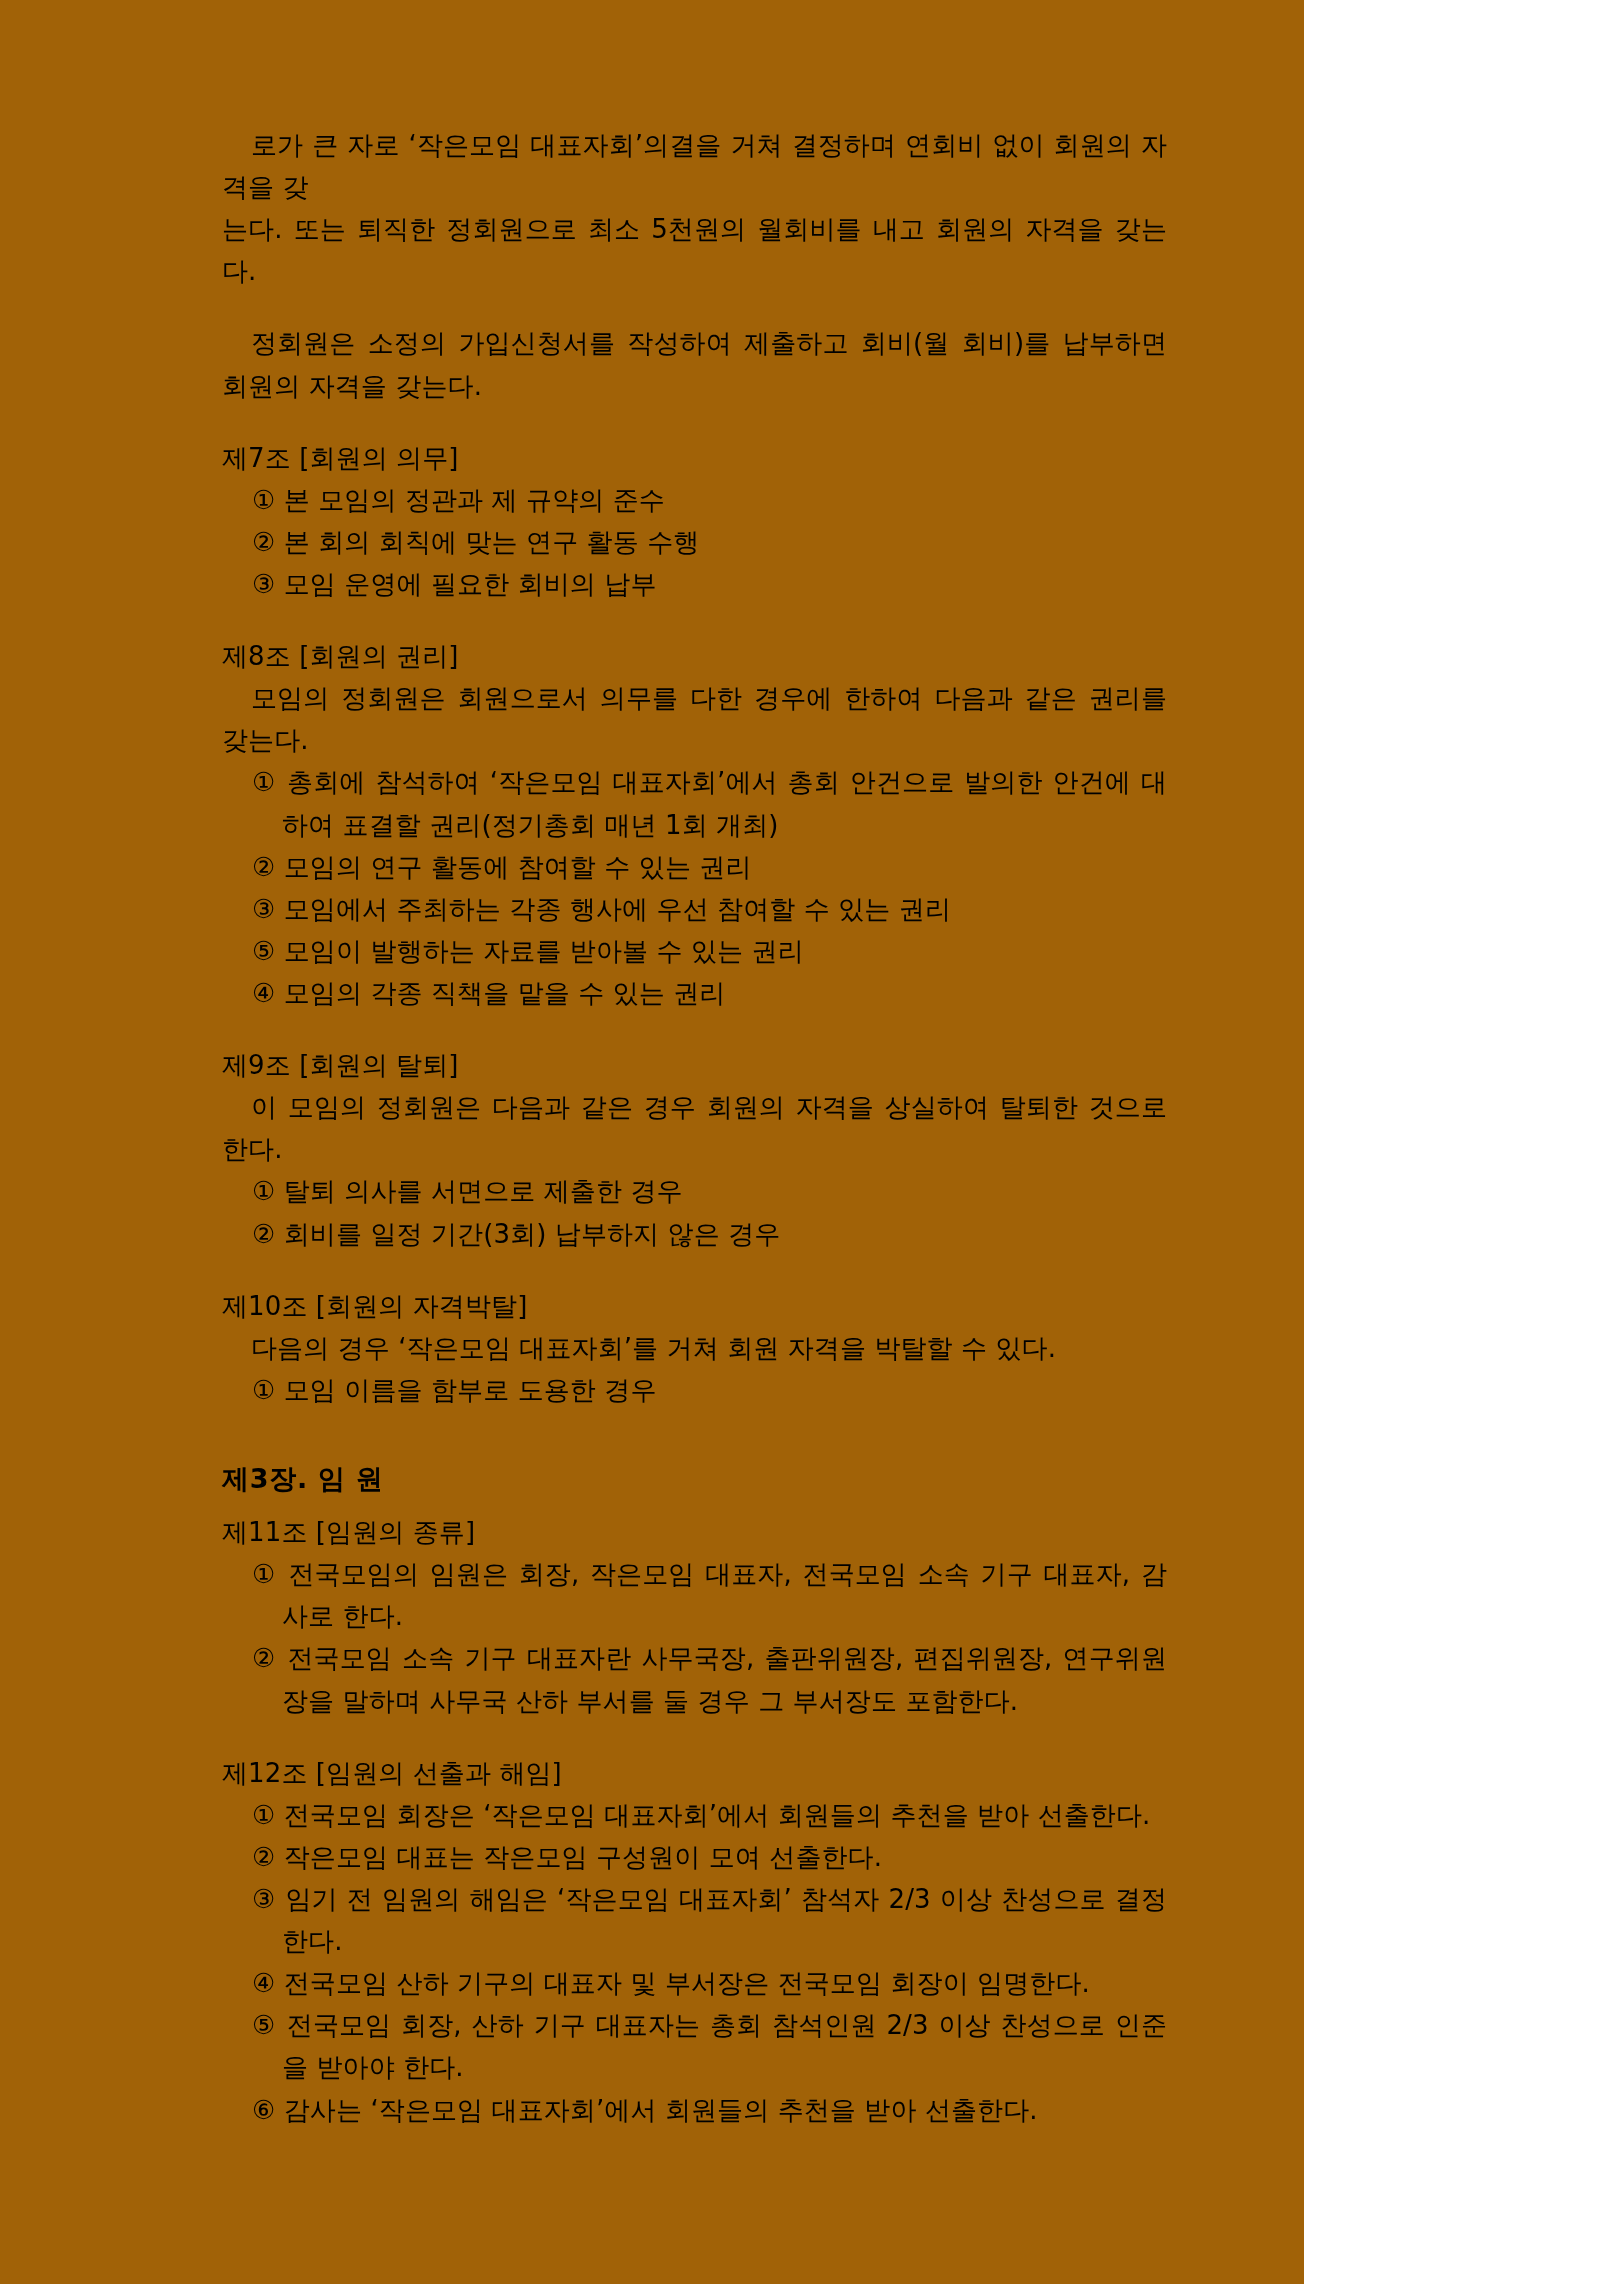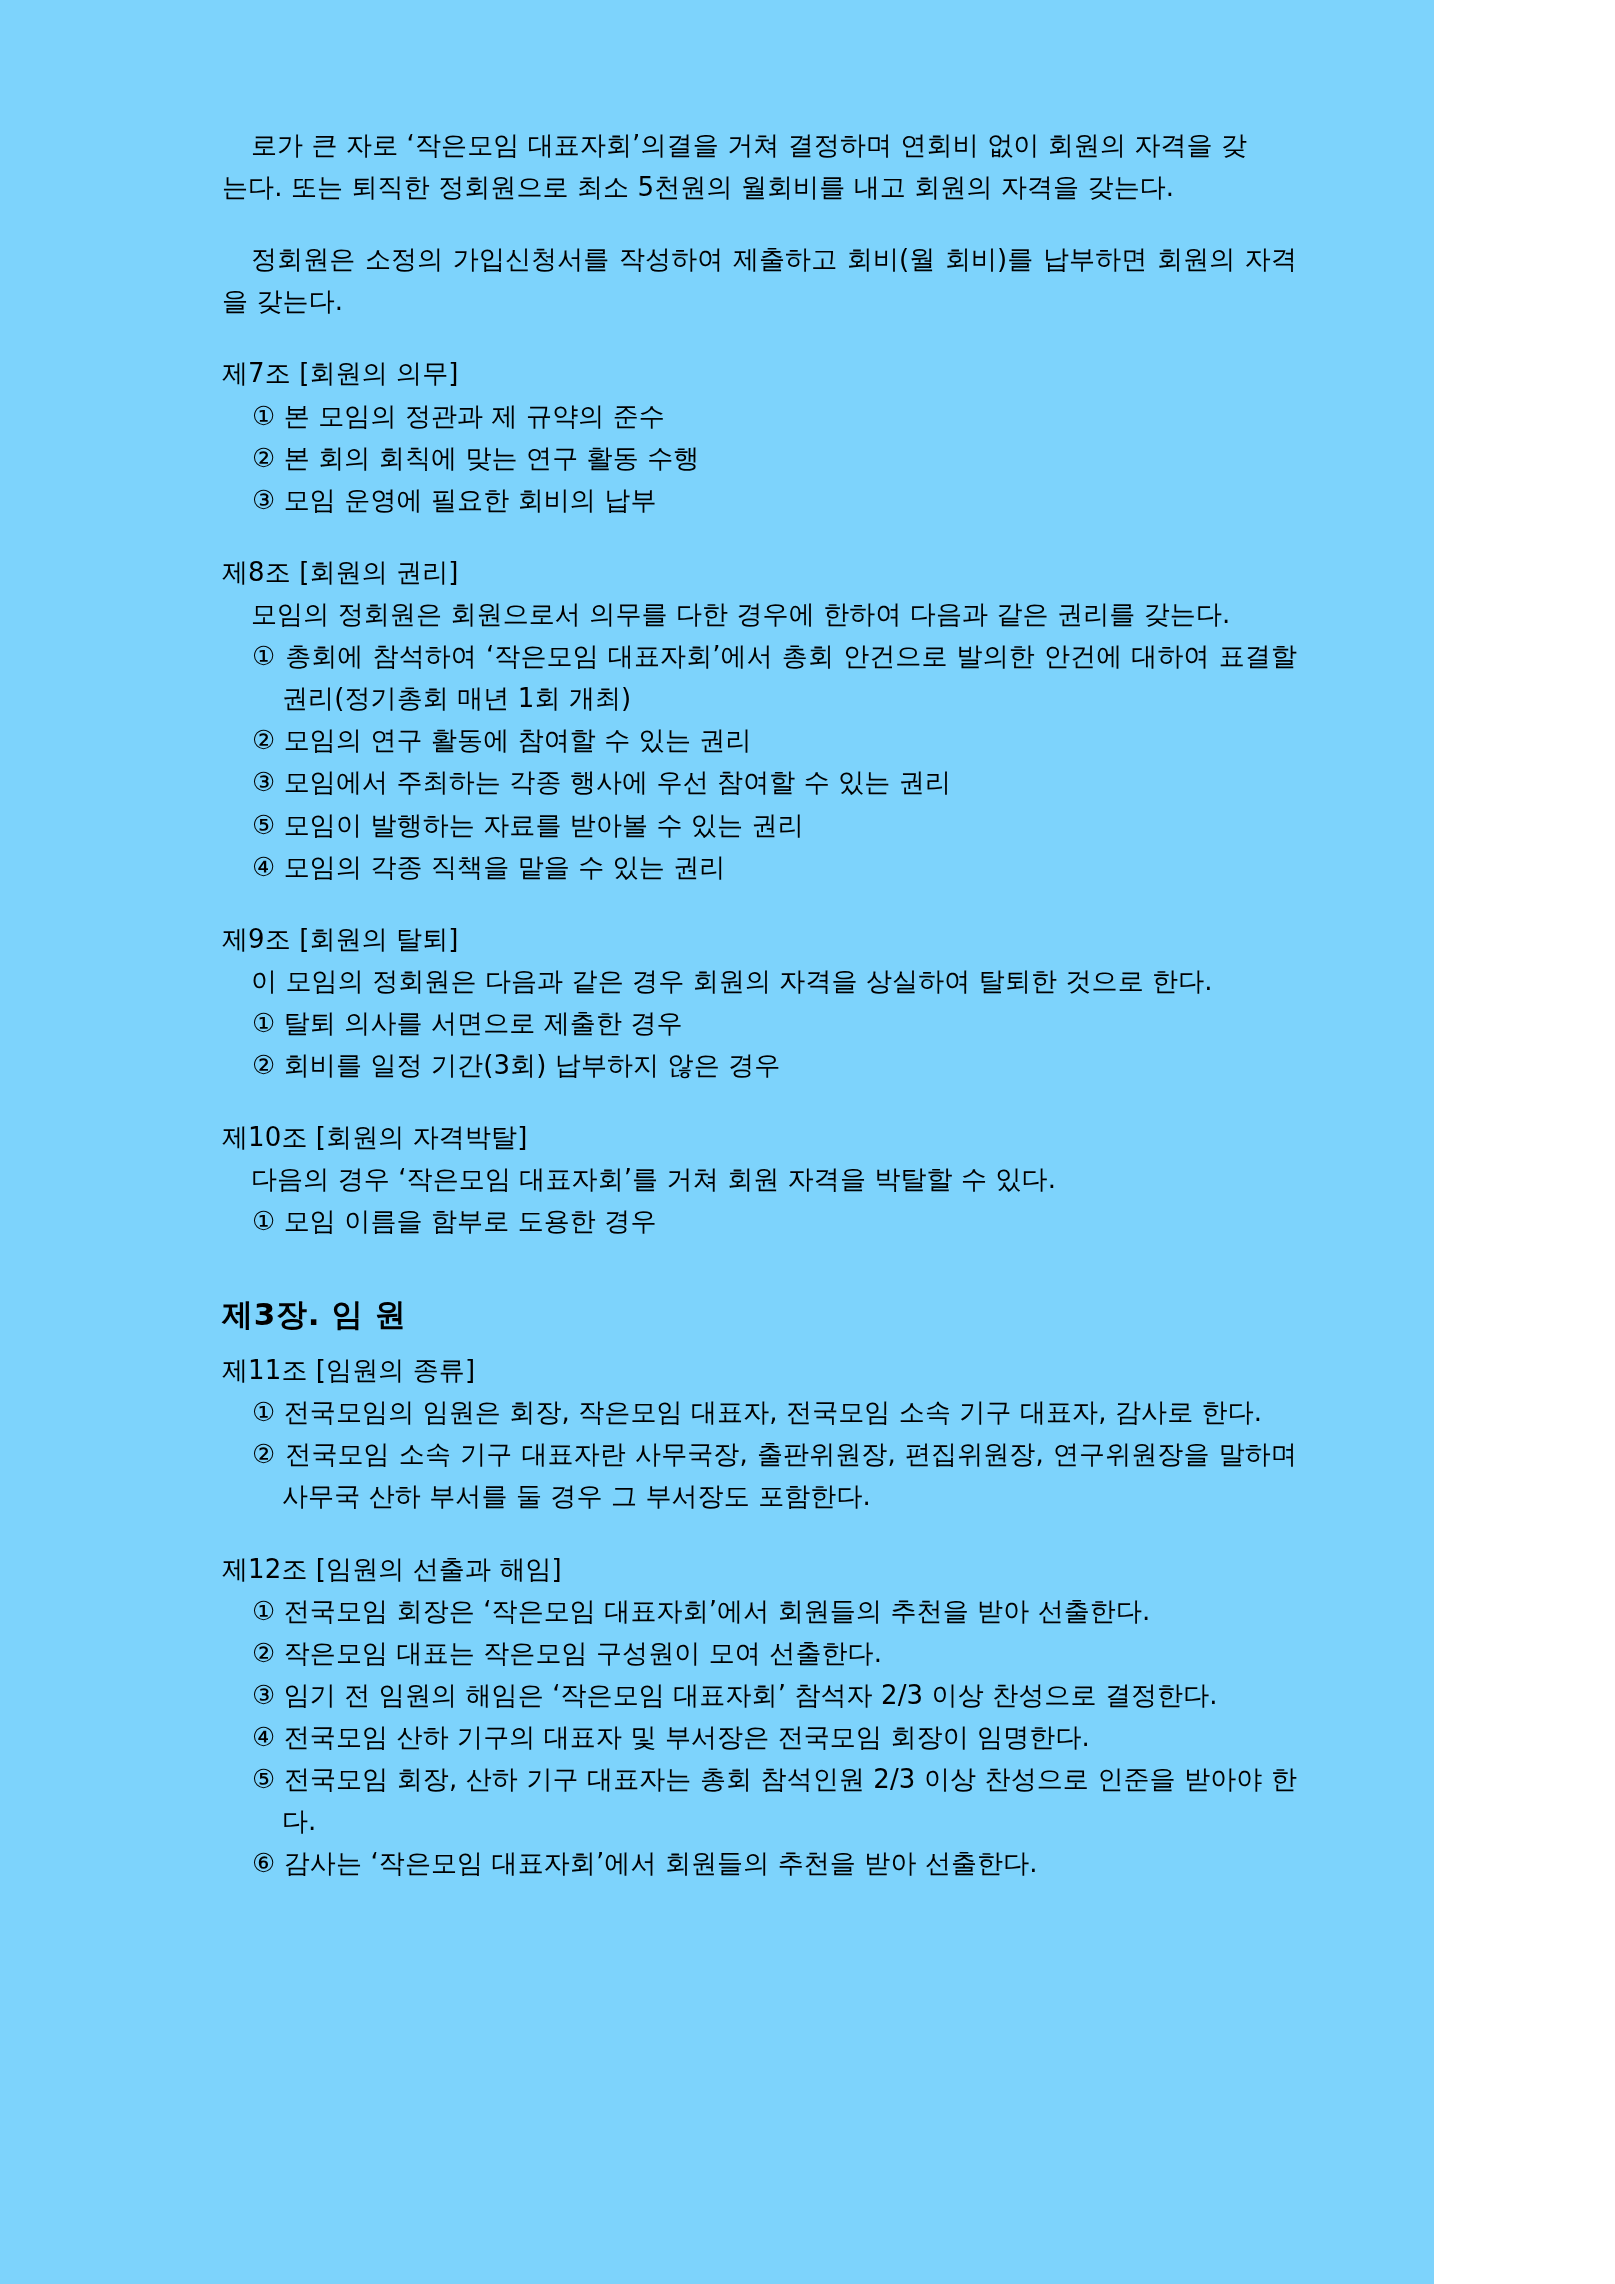--- a/index.html
+++ b/index.html
@@ -6,23 +6,23 @@
     margin: 0;
     padding: 0;
     background: #ffffff;
   }
   body {
     font-family: "DejaVu Sans", "Liberation Sans", sans-serif;
     color: #000000;
   }
   .page {
     position: relative;
-    width: 1434px;
+    width: 1304px;
     height: 2284px;
-    background: #7dd3fc;
+    background: #a16207;
     box-sizing: border-box;
     padding: 124px 137px 104px 222px;
   }
   .doc {
     font-size: 26px;
     line-height: 1.62;
     letter-spacing: 0.1px;
   }
   
   .para {
@@ -38,21 +38,21 @@
     text-indent: -30px;
   }
   .heading-article {
     margin: 0;
     font-size: 26px;
     font-weight: normal;
     text-align: left;
   }
   .chapter {
     margin: 0;
-    font-size: 31px;
+    font-size: 27px;
     font-weight: bold;
     letter-spacing: 0.7px;
   }
   .gap-block { height: 30px; }
   .gap-chapter-top { height: 46px; }
   .gap-chapter-bottom { height: 10.4px; }
 </style>
 </head>
 <body>
 

